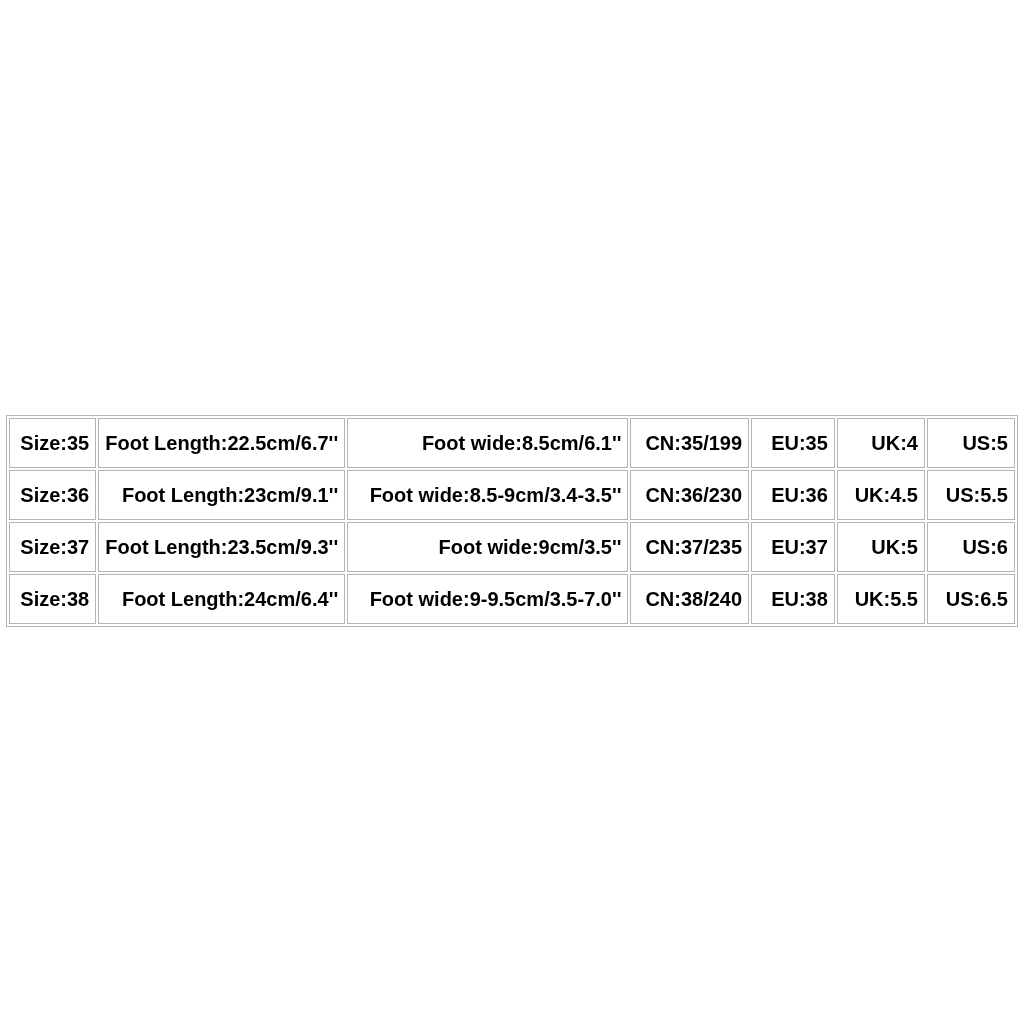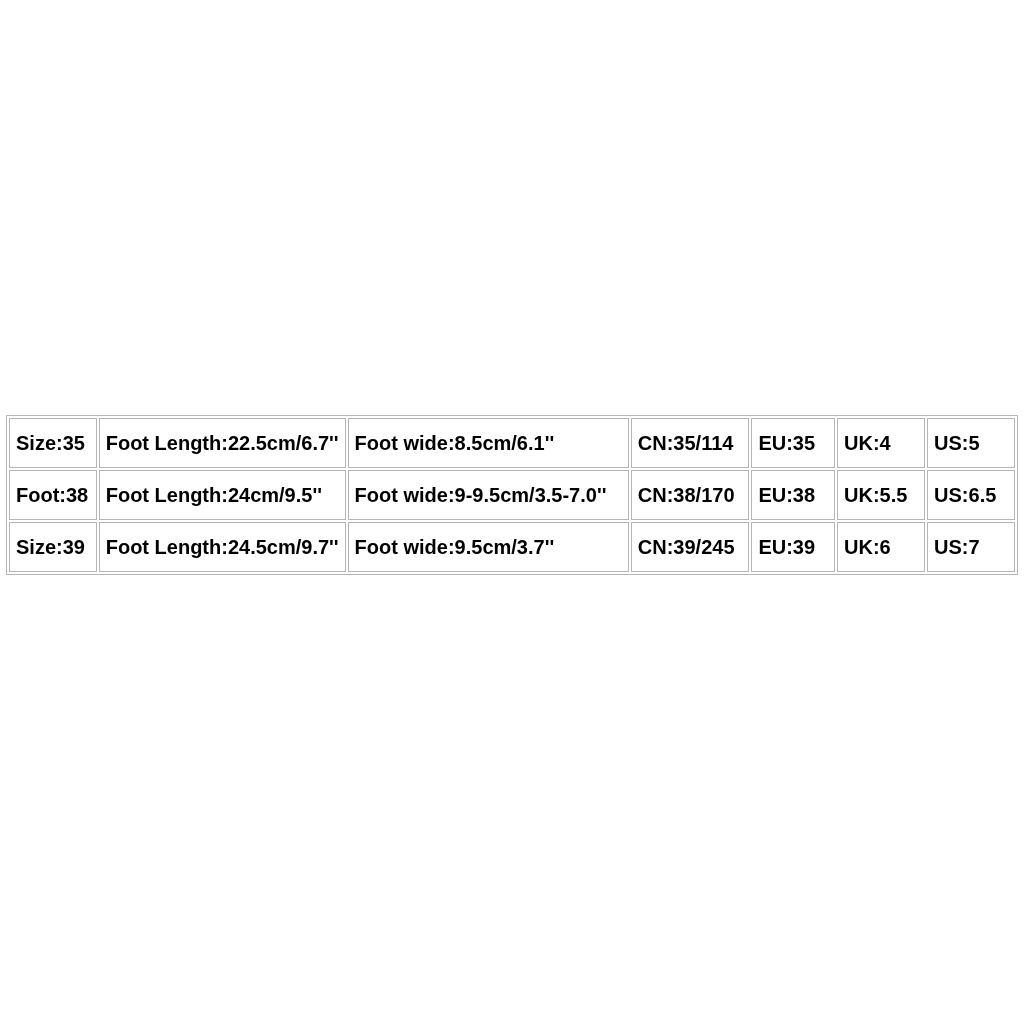--- a/index.html
+++ b/index.html
@@ -20,21 +20,21 @@
     border-collapse: separate;
     border-spacing: 2px;
     width: 100%;
     border: 1px solid #b5b5b5;
   }
   table.outer td {
     border: 1px solid #b5b5b5;
     background: #ffffff;
     height: 48px;
     padding: 0 6px;
-    text-align: left;
+    text-align: right;
     vertical-align: middle;
     font-size: 20px;
     font-weight: 700;
     color: #000000;
     white-space: nowrap;
   }
   
   col.c-size  { width: 88px; }
   col.c-flen  { width: 230px; }
   col.c-fwid  { width: 284px; }
@@ -55,38 +55,47 @@
       <col class="c-cn">
         <col class="c-eu">
         <col class="c-uk">
         <col class="c-us">
     </colgroup>
     <tbody>
       <tr>
         <td>Size:35</td>
         <td>Foot Length:22.5cm/6.7''</td>
         <td>Foot wide:8.5cm/6.1''</td>
-        <td>CN:35/114</td>
+        <td>CN:35/199</td>
         <td>EU:35</td>
         <td>UK:4</td>
         <td>US:5</td>
       </tr>
       <tr>
-        <td>Foot:38</td>
-        <td>Foot Length:24cm/9.5''</td>
+        <td>Size:36</td>
+        <td>Foot Length:23cm/9.1''</td>
+        <td>Foot wide:8.5-9cm/3.4-3.5''</td>
+        <td>CN:36/230</td>
+        <td>EU:36</td>
+        <td>UK:4.5</td>
+        <td>US:5.5</td>
+      </tr>
+      <tr>
+        <td>Size:37</td>
+        <td>Foot Length:23.5cm/9.3''</td>
+        <td>Foot wide:9cm/3.5''</td>
+        <td>CN:37/235</td>
+        <td>EU:37</td>
+        <td>UK:5</td>
+        <td>US:6</td>
+      </tr>
+      <tr>
+        <td>Size:38</td>
+        <td>Foot Length:24cm/6.4''</td>
         <td>Foot wide:9-9.5cm/3.5-7.0''</td>
-        <td>CN:38/170</td>
+        <td>CN:38/240</td>
         <td>EU:38</td>
         <td>UK:5.5</td>
         <td>US:6.5</td>
-      </tr>
-      <tr>
-        <td>Size:39</td>
-        <td>Foot Length:24.5cm/9.7''</td>
-        <td>Foot wide:9.5cm/3.7''</td>
-        <td>CN:39/245</td>
-        <td>EU:39</td>
-        <td>UK:6</td>
-        <td>US:7</td>
       </tr>
     </tbody>
   </table>
 </div>
 
 </body></html>

